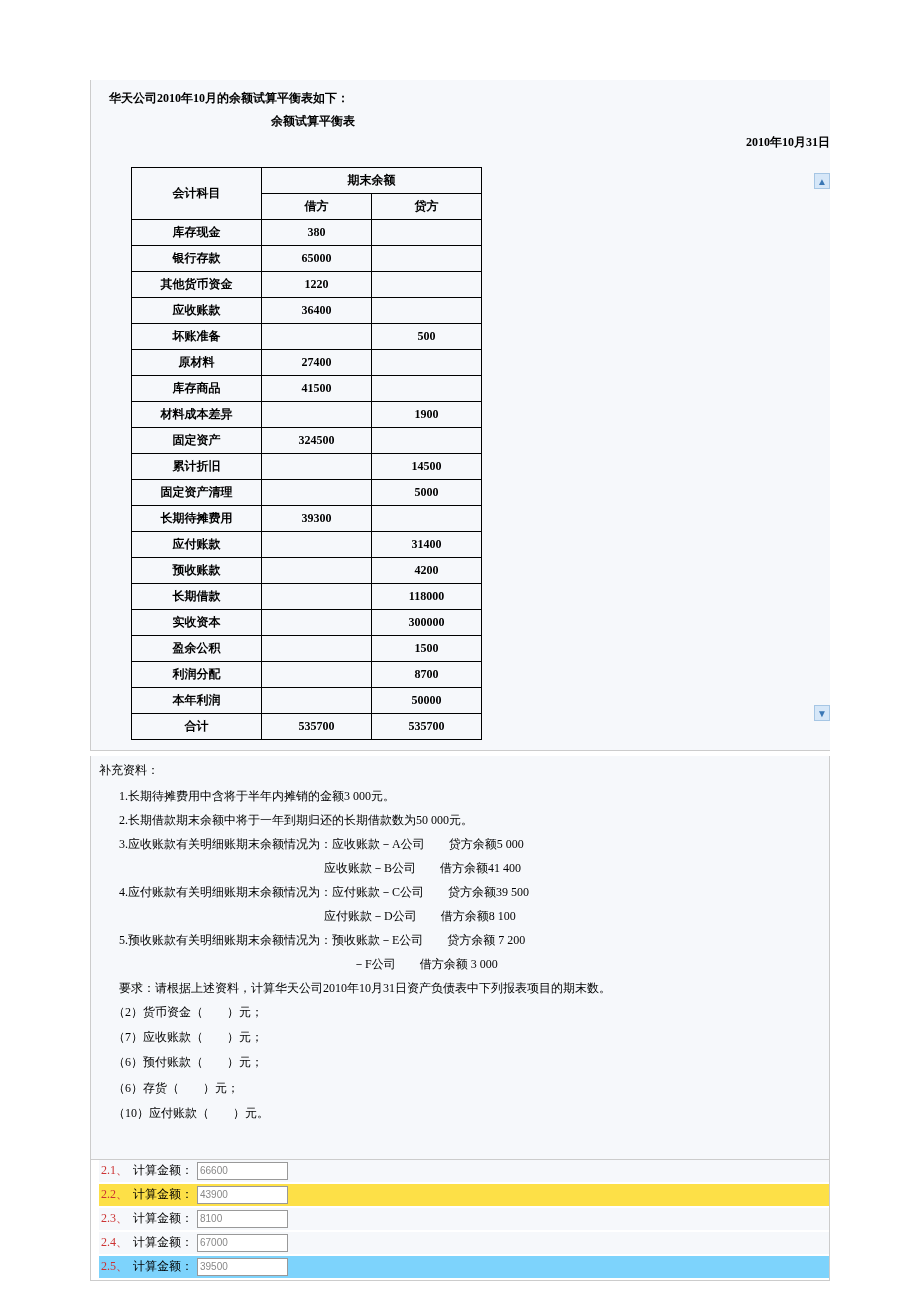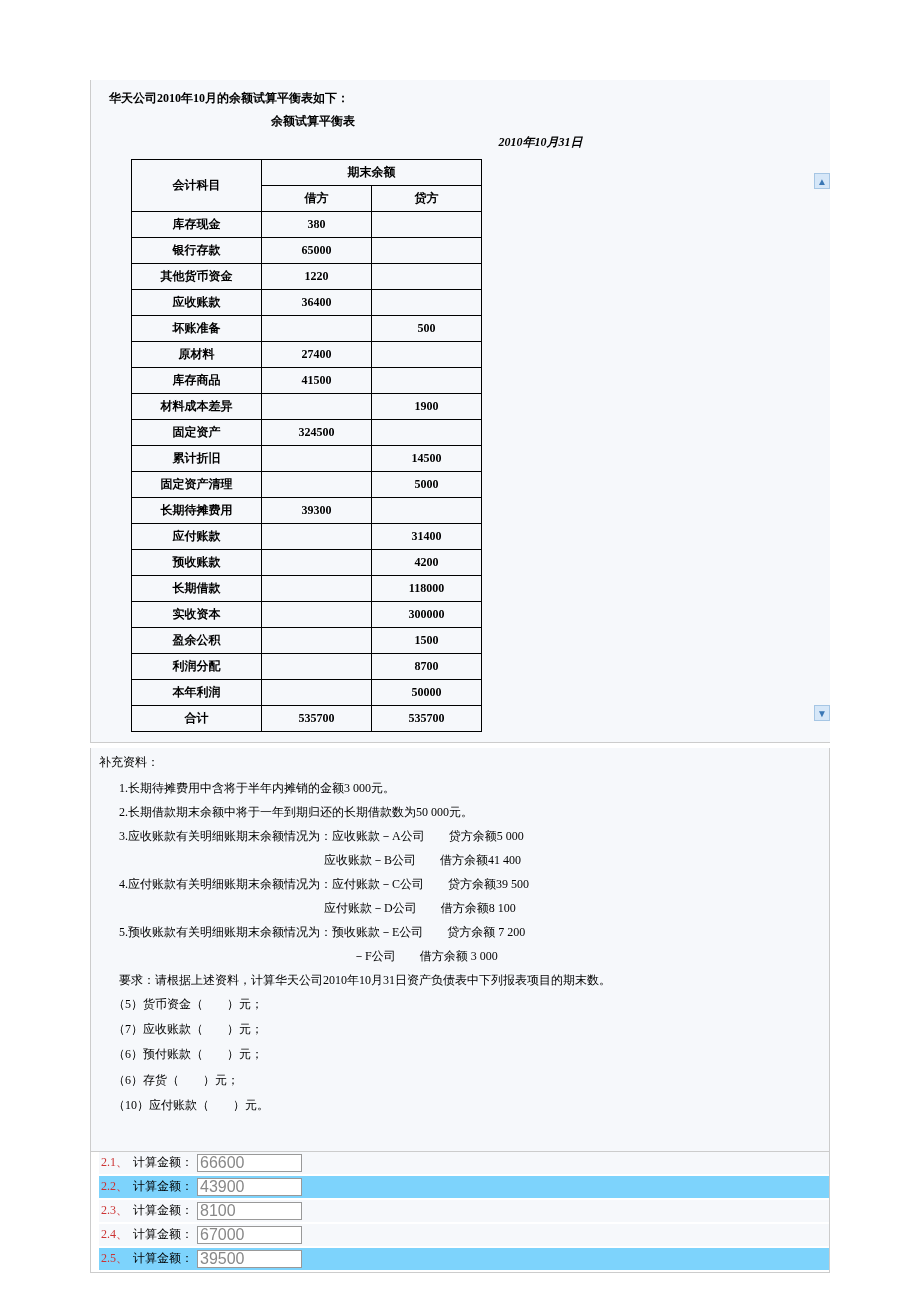--- a/index.html
+++ b/index.html
@@ -31,24 +31,23 @@
       margin-bottom: 6px;
     }
     .table-title {
       font-weight: bold;
       text-align: left;
       padding-left: 180px;
       margin-bottom: 4px;
     }
     .table-date {
       font-weight: bold;
-      text-align: center;
+      text-align: right;
       padding-left: 160px;
-      margin-bottom: 8px;
-      font-style: italic;
+      margin-bottom: 16px;
     }
     table.trial-balance {
       border-collapse: collapse;
       margin-left: 40px;
       margin-top: 2px;
     }
     table.trial-balance th,
     table.trial-balance td {
       border: 1px solid #000;
       padding: 4px 0;
@@ -115,23 +114,23 @@
     .answer-row .num-label {
       color: #cc3333;
       margin-right: 4px;
       width: 30px;
       padding-left: 2px;
     }
     .answer-row .calc-label {
       margin-right: 4px;
     }
     .answer-row input {
-      width: 105px;
+      width: 91px;
       height: 18px;
-      font-size: 16px;
+      font-size: 10px;
       padding: 0 2px;
       border: 1px solid #999;
       color: #888;
       font-family: Arial, sans-serif;
     }
     .answer-section {
         border-left: 1px solid #ccc;
         border-bottom: 1px solid #ccc;
     }
     
@@ -301,34 +300,34 @@
       <div class="supp-title">补充资料：</div>
       <div class="supp-line">1.长期待摊费用中含将于半年内摊销的金额3 000元。</div>
       <div class="supp-line">2.长期借款期末余额中将于一年到期归还的长期借款数为50 000元。</div>
       <div class="supp-line">3.应收账款有关明细账期末余额情况为：应收账款－A公司　　贷方余额5 000</div>
       <div class="supp-line-indent">应收账款－B公司　　借方余额41 400</div>
       <div class="supp-line">4.应付账款有关明细账期末余额情况为：应付账款－C公司　　贷方余额39 500</div>
       <div class="supp-line-indent">应付账款－D公司　　借方余额8 100</div>
       <div class="supp-line">5.预收账款有关明细账期末余额情况为：预收账款－E公司　　贷方余额 7 200</div>
       <div class="supp-line-indent2">－F公司　　借方余额 3 000</div>
       <div class="supp-line">要求：请根据上述资料，计算华天公司2010年10月31日资产负债表中下列报表项目的期末数。</div>
-      <div class="req-line">（5）货币资金（　　）元；</div>
+      <div class="req-line">（2）货币资金（　　）元；</div>
       <div class="req-line">（7）应收账款（　　）元；</div>
       <div class="req-line">（6）预付账款（　　）元；</div>
       <div class="req-line">（6）存货（　　）元；</div>
       <div class="req-line">（10）应付账款（　　）元。</div>
     </div>
 
     <div class="answer-section right-border-bottom-segment" id="answers-block">
     <div class="answer-row" style="background: rgb(246, 248, 251);">
           <span class="num-label">2.1、</span>
           <span class="calc-label">计算金额：</span>
           <input type="text" value="66600" style="">
         </div>
-        <div class="answer-row" style="background: #7dd3fc;">
+        <div class="answer-row" style="background: #fde047;">
           <span class="num-label">2.2、</span>
           <span class="calc-label">计算金额：</span>
           <input type="text" value="43900" style="">
         </div>
         <div class="answer-row" style="background: rgb(246, 248, 251);">
           <span class="num-label">2.3、</span>
           <span class="calc-label">计算金额：</span>
           <input type="text" value="8100" style="">
         </div>
         <div class="answer-row" style="background: rgb(246, 248, 251);">

